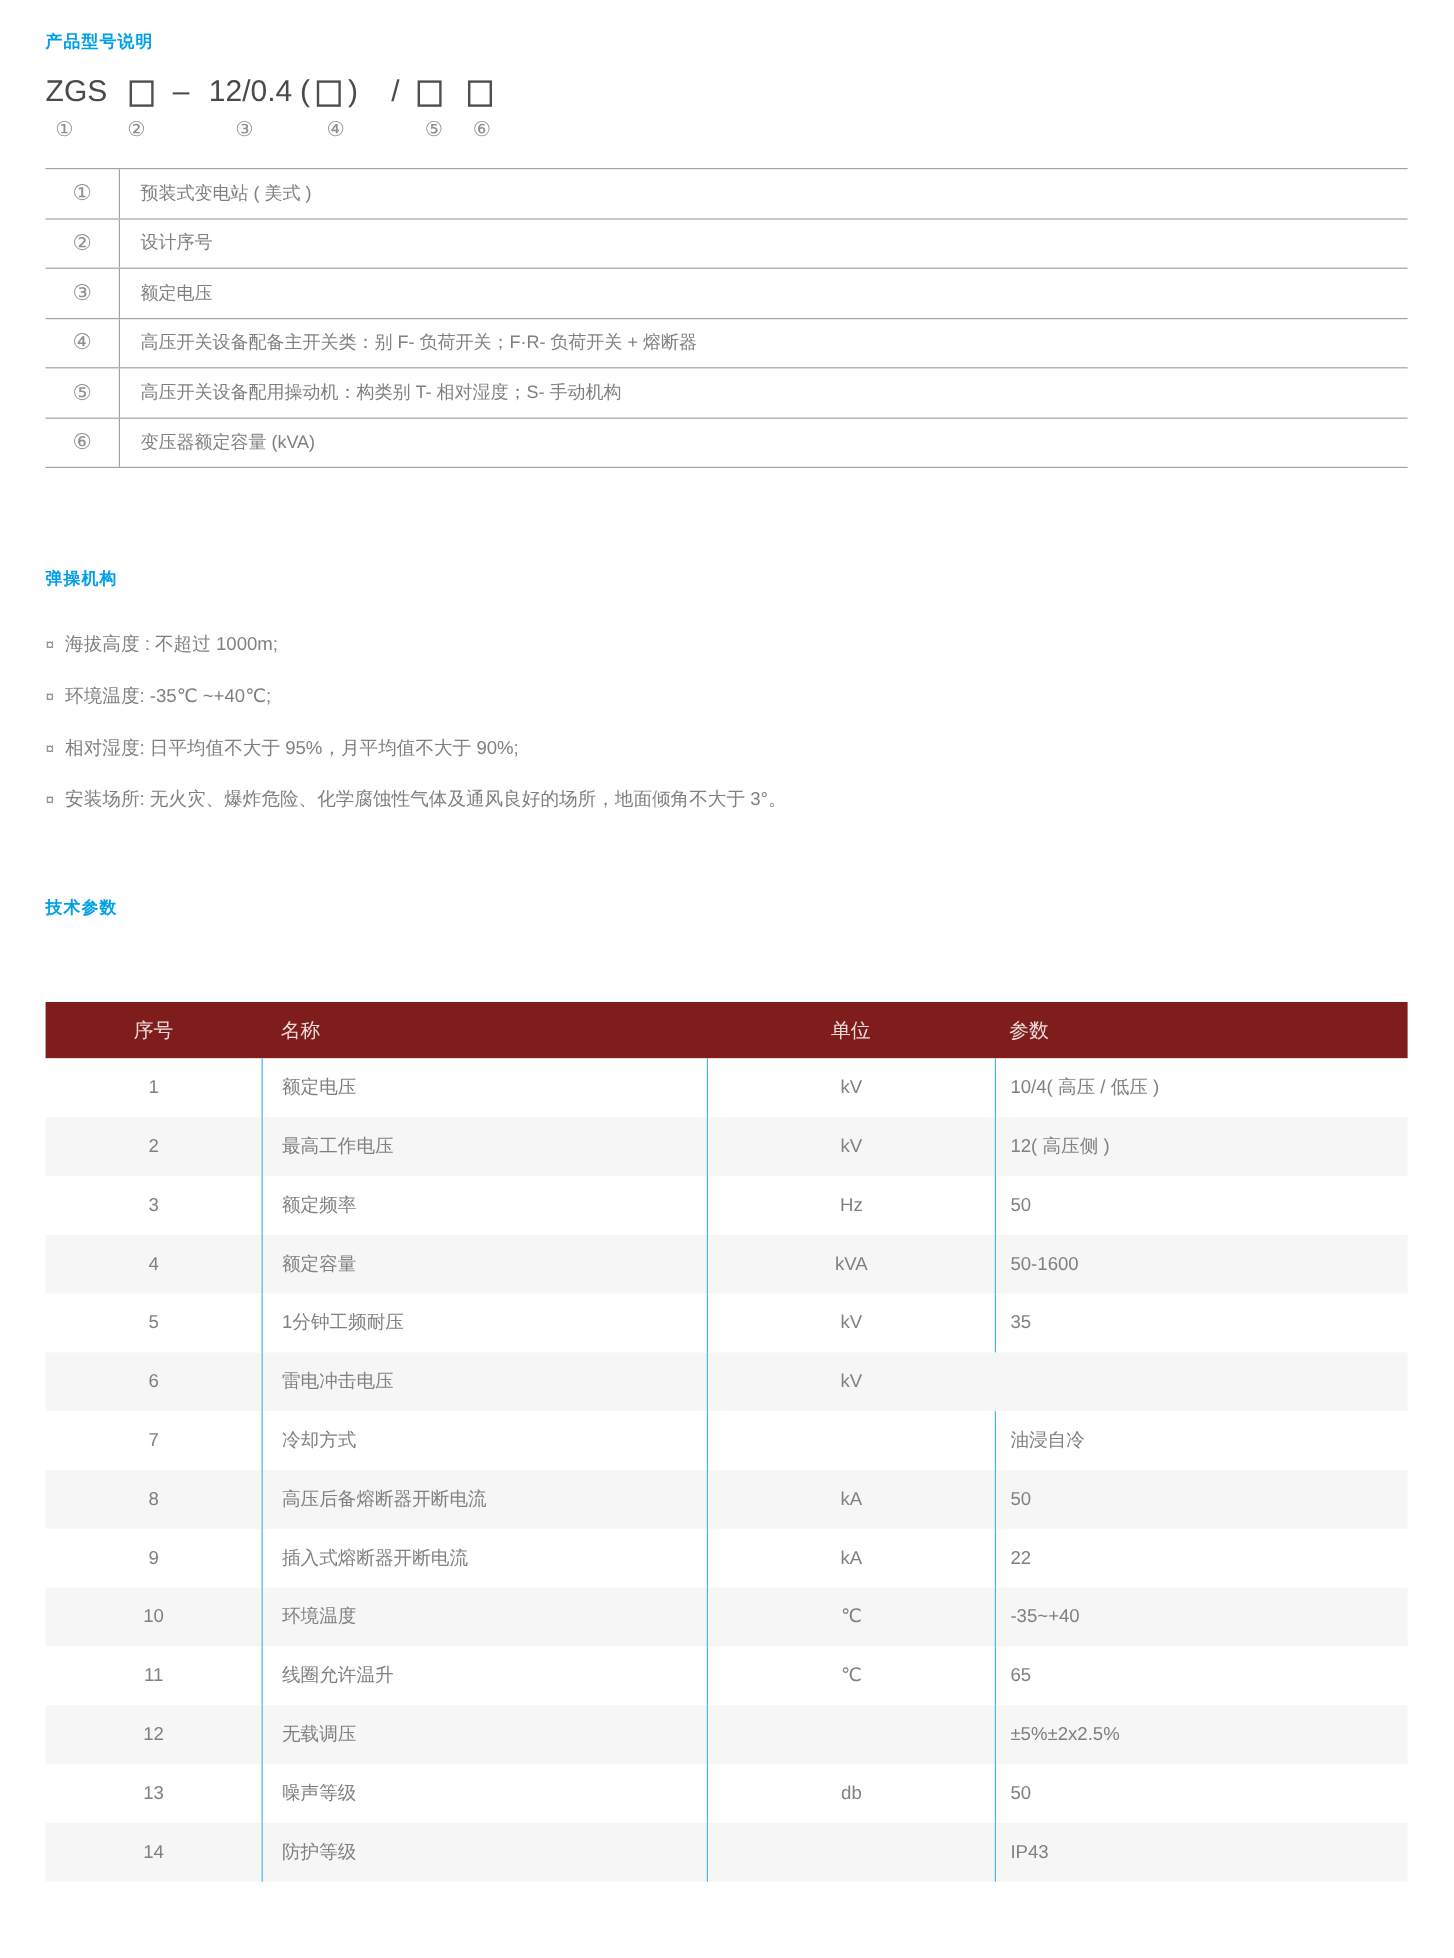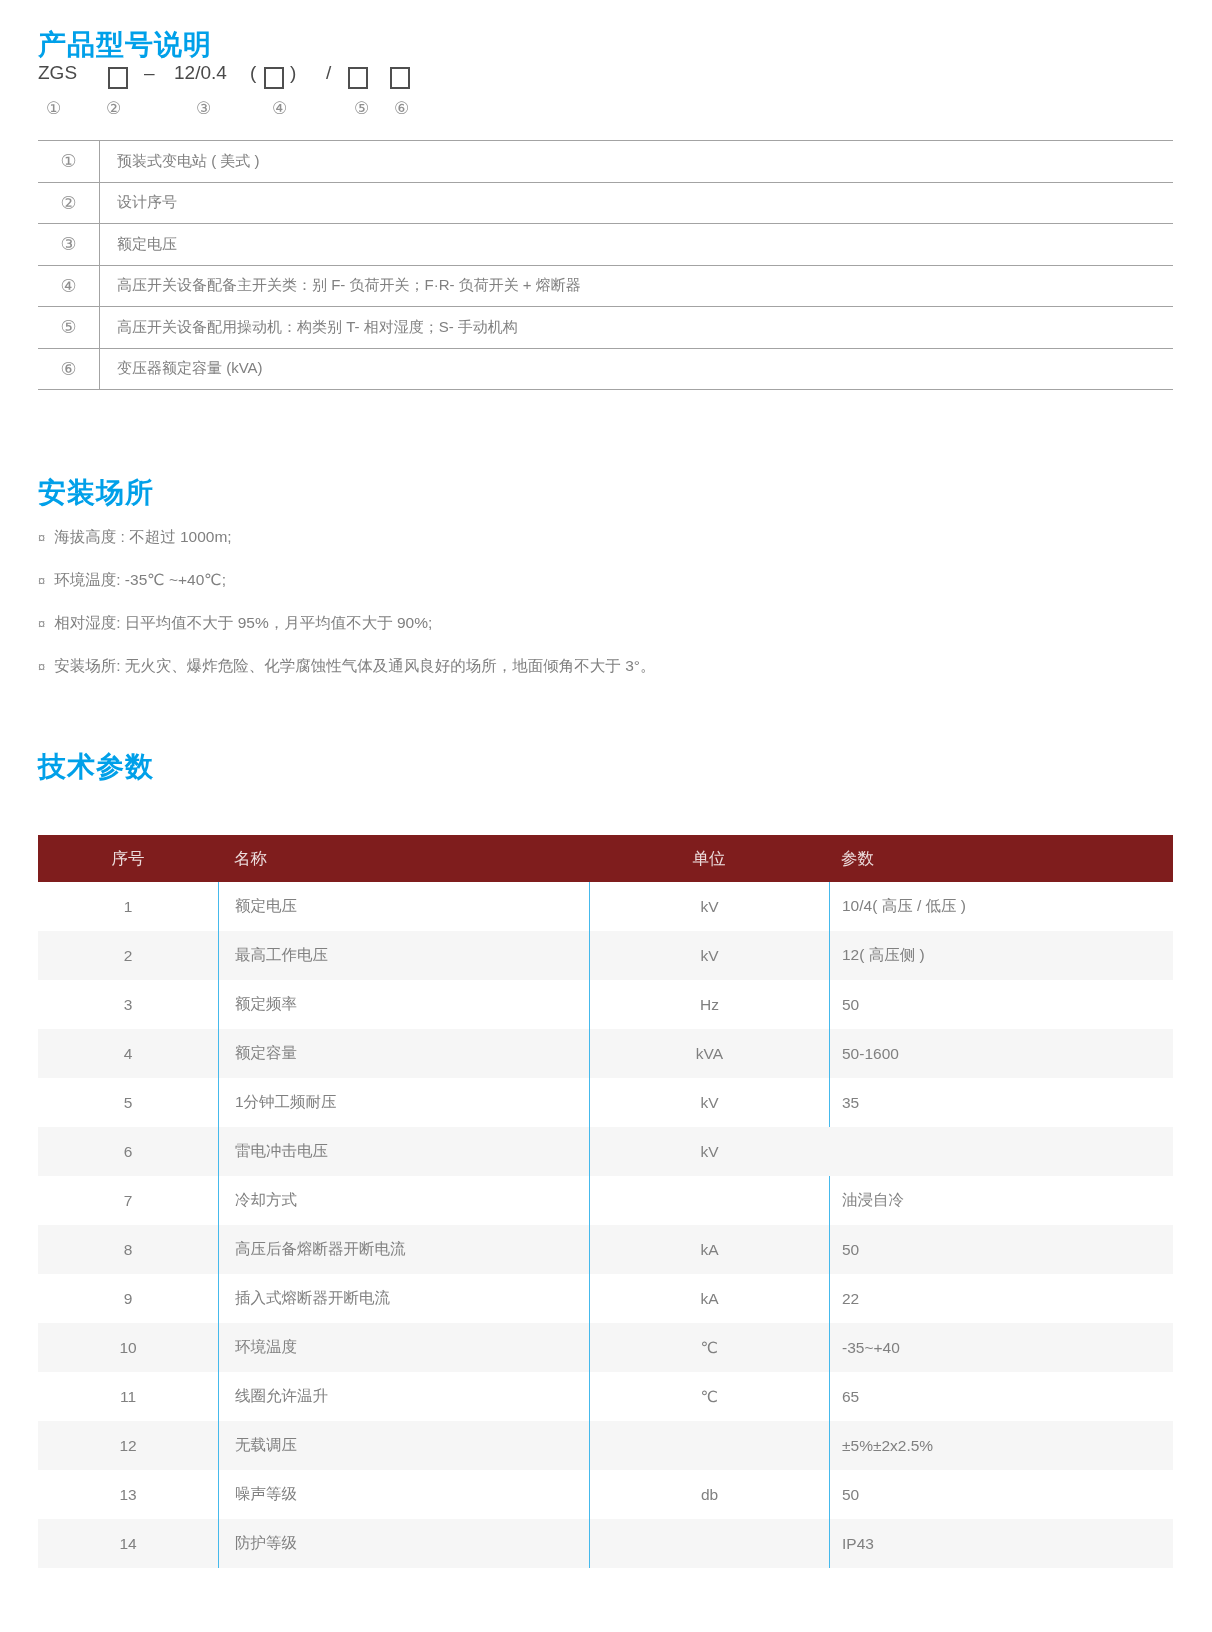--- a/index.html
+++ b/index.html
@@ -9,33 +9,33 @@
     width: 1212px;
     height: 1632px;
     background: #ffffff;
     font-family: "Liberation Sans", "DejaVu Sans", sans-serif;
     color: #808080;
     overflow: hidden;
   }
   .sec-title {
     position: absolute;
     left: 38px;
-    font-size: 28px;
+    font-size: 14px;
     font-weight: bold;
     color: #00a0e9;
     letter-spacing: 1px;
     white-space: nowrap;
     text-align: right;
   }
   
   .code-row {
     position: absolute;
     top: 62px; left: 38px;
     width: 600px; height: 36px;
-    font-size: 19px;
+    font-size: 25px;
     color: #4a4a4a;
   }
   .code-row span { position: absolute; top: 0; white-space: nowrap; }
   .box {
     position: absolute;
     top: 5px;
     display: inline-block;
     width: 20px; height: 22px;
     border: 2px solid #4f4f4f;
     background: #ffffff;
@@ -197,21 +197,21 @@
     <div class="legend-num">⑤</div>
     <div class="legend-desc">高压开关设备配用操动机：构类别 T- 相对湿度；S- 手动机构</div>
   </div>
 
   <div class="legend-row">
     <div class="legend-num">⑥</div>
     <div class="legend-desc">变压器额定容量 (kVA)</div>
   </div>
 </div>
 
-  <div class="sec-title" style="top:474px;">安装场所</div>
+  <div class="sec-title" style="top:474px;">弹操机构</div>
 
   <div class="cond-list">
   <div class="cond-item">
     <span class="bullet">¤</span>
     <span>海拔高度 : 不超过 1000m;</span>
   </div>
 
   <div class="cond-item">
     <span class="bullet">¤</span>
     <span>环境温度: -35℃ ~+40℃;</span>

